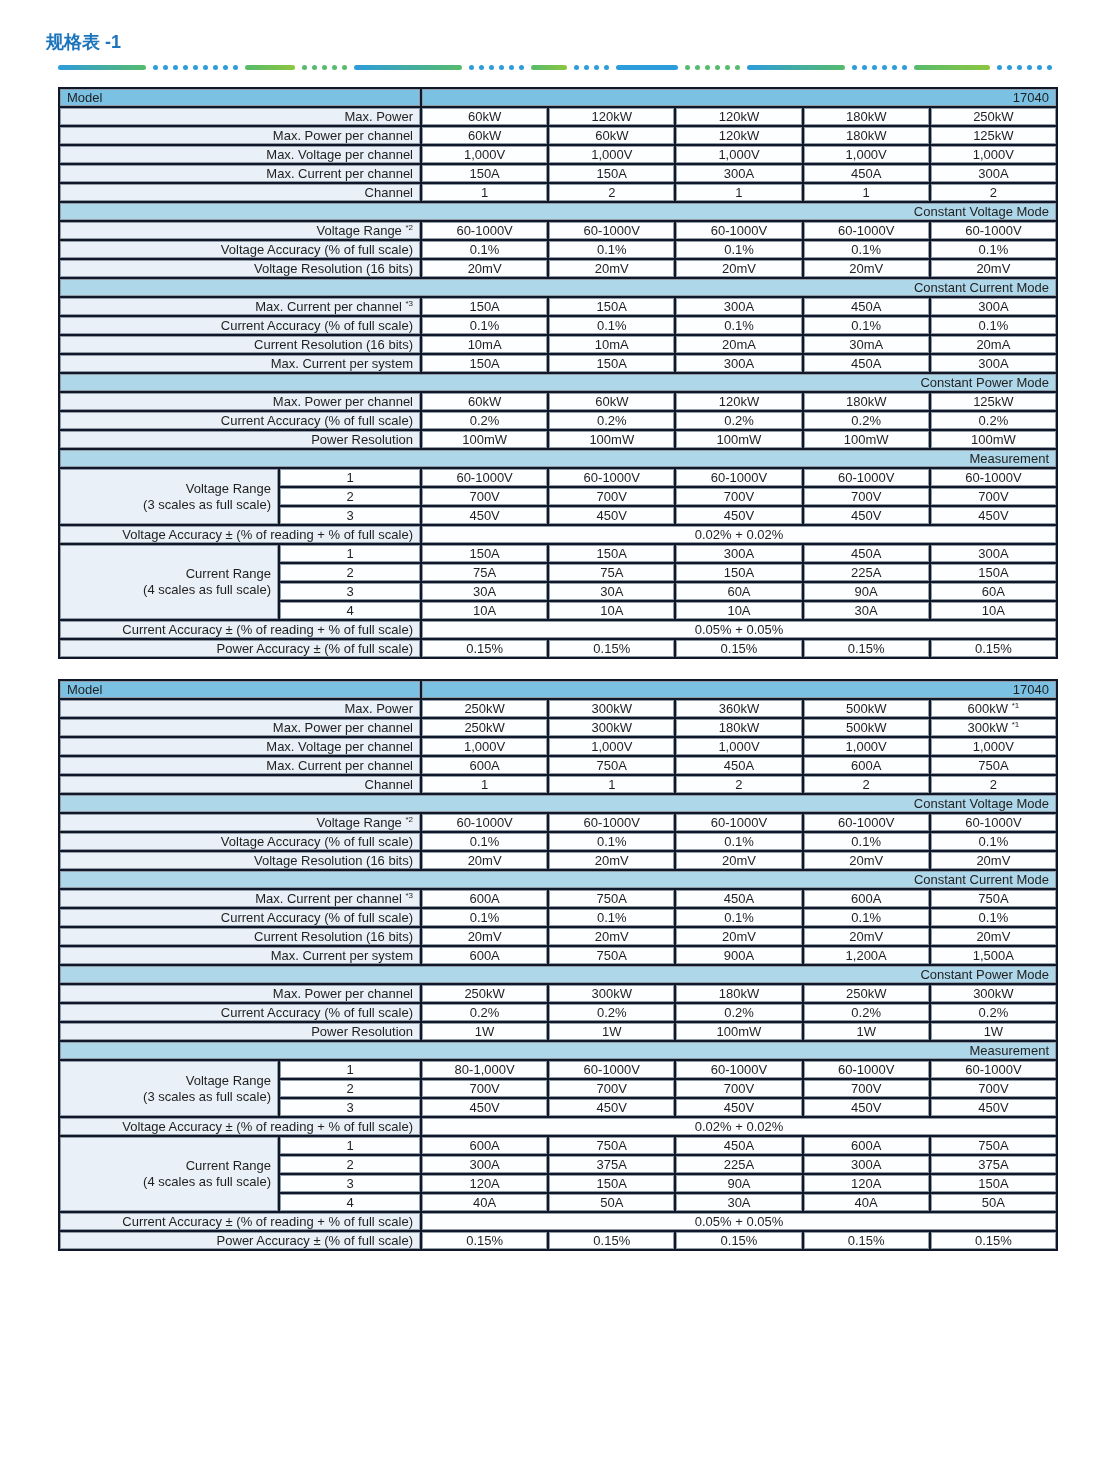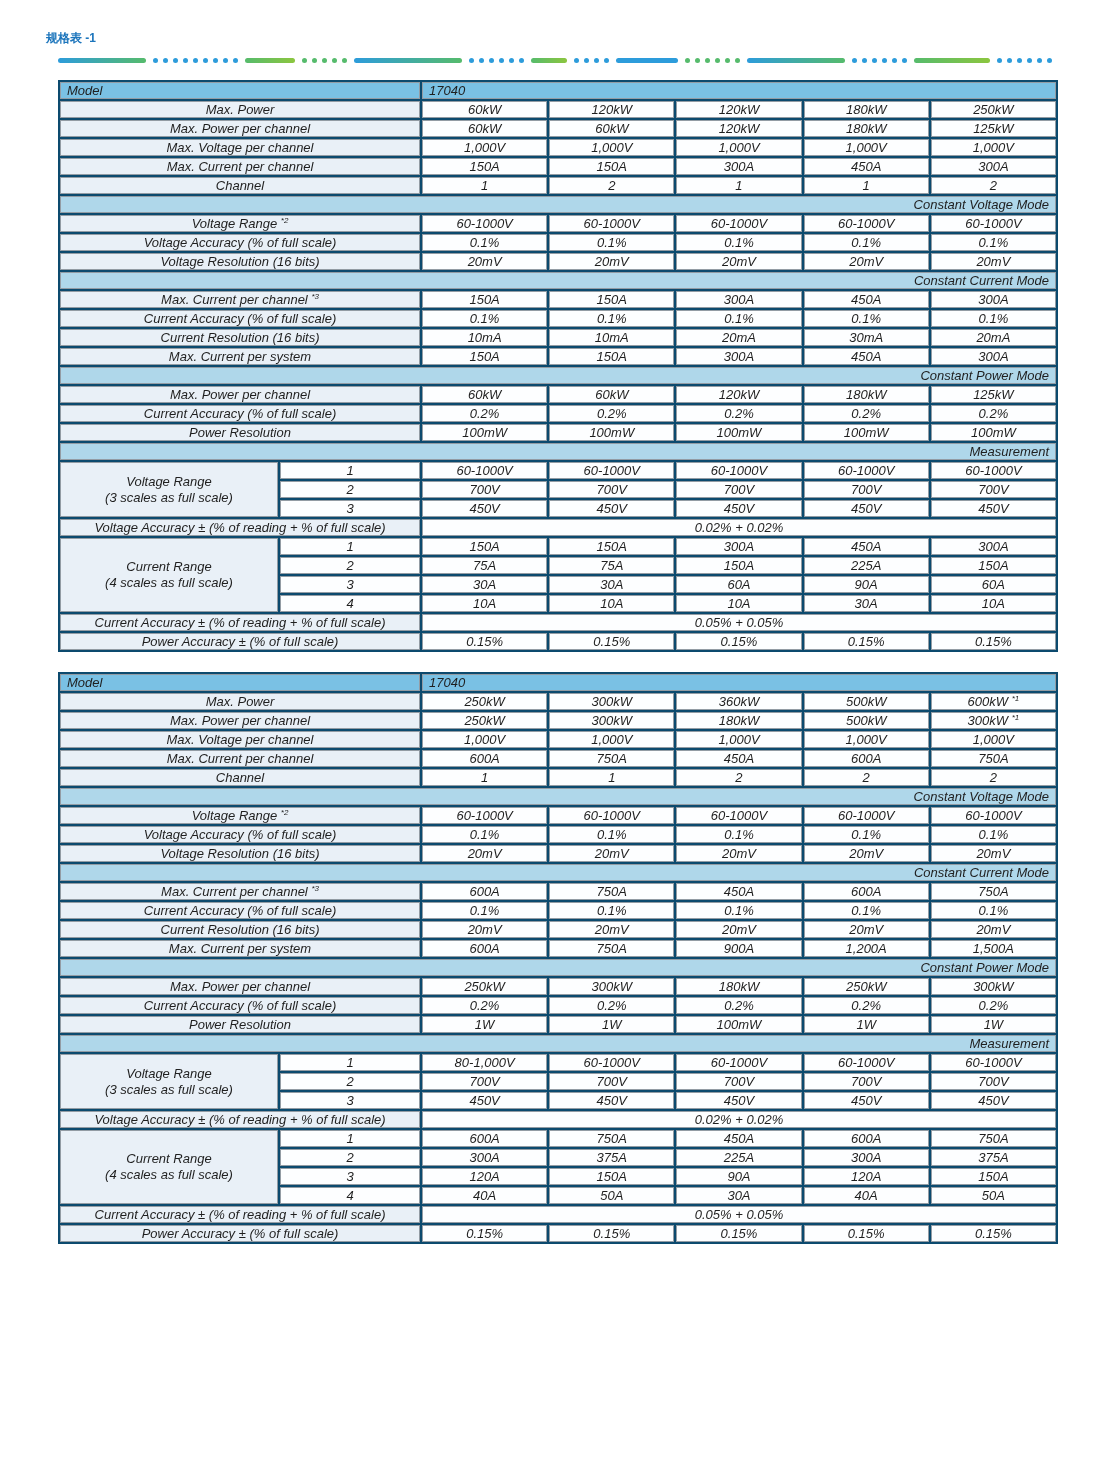--- a/index.html
+++ b/index.html
@@ -17,21 +17,21 @@
   html,body{margin:0;padding:0;background:#ffffff;}
   body{
     width:1102px;height:1470px;
     font-family:"Liberation Sans","DejaVu Sans",sans-serif;
     color:var(--text);
     overflow:hidden;
   }
   .page{padding:30px 44px 0 46px;}
   .title{
     margin:0 0 10px 0;
-    font-size:12px;font-weight:bold;
+    font-size:18px;font-weight:bold;
     color:var(--title-blue);
   }
   .divider{
     margin-left:12px;
     width:1000px;height:7px;
     display:flex;align-items:center;gap:7px;
     overflow:hidden;
     margin-bottom:16px;
   }
   .divider .dash{height:5px;border-radius:3px;flex:none;}
@@ -42,37 +42,36 @@
   .divider .dot{width:5px;height:5px;border-radius:50%;flex:none;}
   .divider .dot.b{background:var(--divider-blue);}
   .divider .dot.g{background:var(--divider-green);}
 
   table.spec{
     margin-left:12px;
     width:1000px;
     border-collapse:separate;
     border-spacing:2px;
     table-layout:fixed;
-    background:#0c4a6e;
+    background:#0f172a;
     margin-bottom:20px;
-    font-style:italic;
   }
   table.spec td{
     border:1px solid var(--cell-border);
     height:17px;
     padding:0 6px;
     font-size:13px;
     line-height:15px;
     white-space:nowrap;
     overflow:hidden;
   }
-  td.label{background:var(--label-cell-bg);text-align:center;}
+  td.label{background:var(--label-cell-bg);text-align:right;}
   td.value{background:var(--value-cell-bg);text-align:center;}
   td.model-label{background:var(--model-row-bg);text-align:left;}
-  td.model-value{background:var(--model-row-bg);text-align:left;}
+  td.model-value{background:var(--model-row-bg);text-align:right;}
   td.section{background:var(--section-row-bg);text-align:right;}
   td.group-label{vertical-align:middle;}
   td.group-label div{line-height:16px;}
   sup{font-size:8px;line-height:0;}
 </style>
 </head>
 <body>
 
 <div class="page">
   <h1 class="title">规格表 -1</h1>

